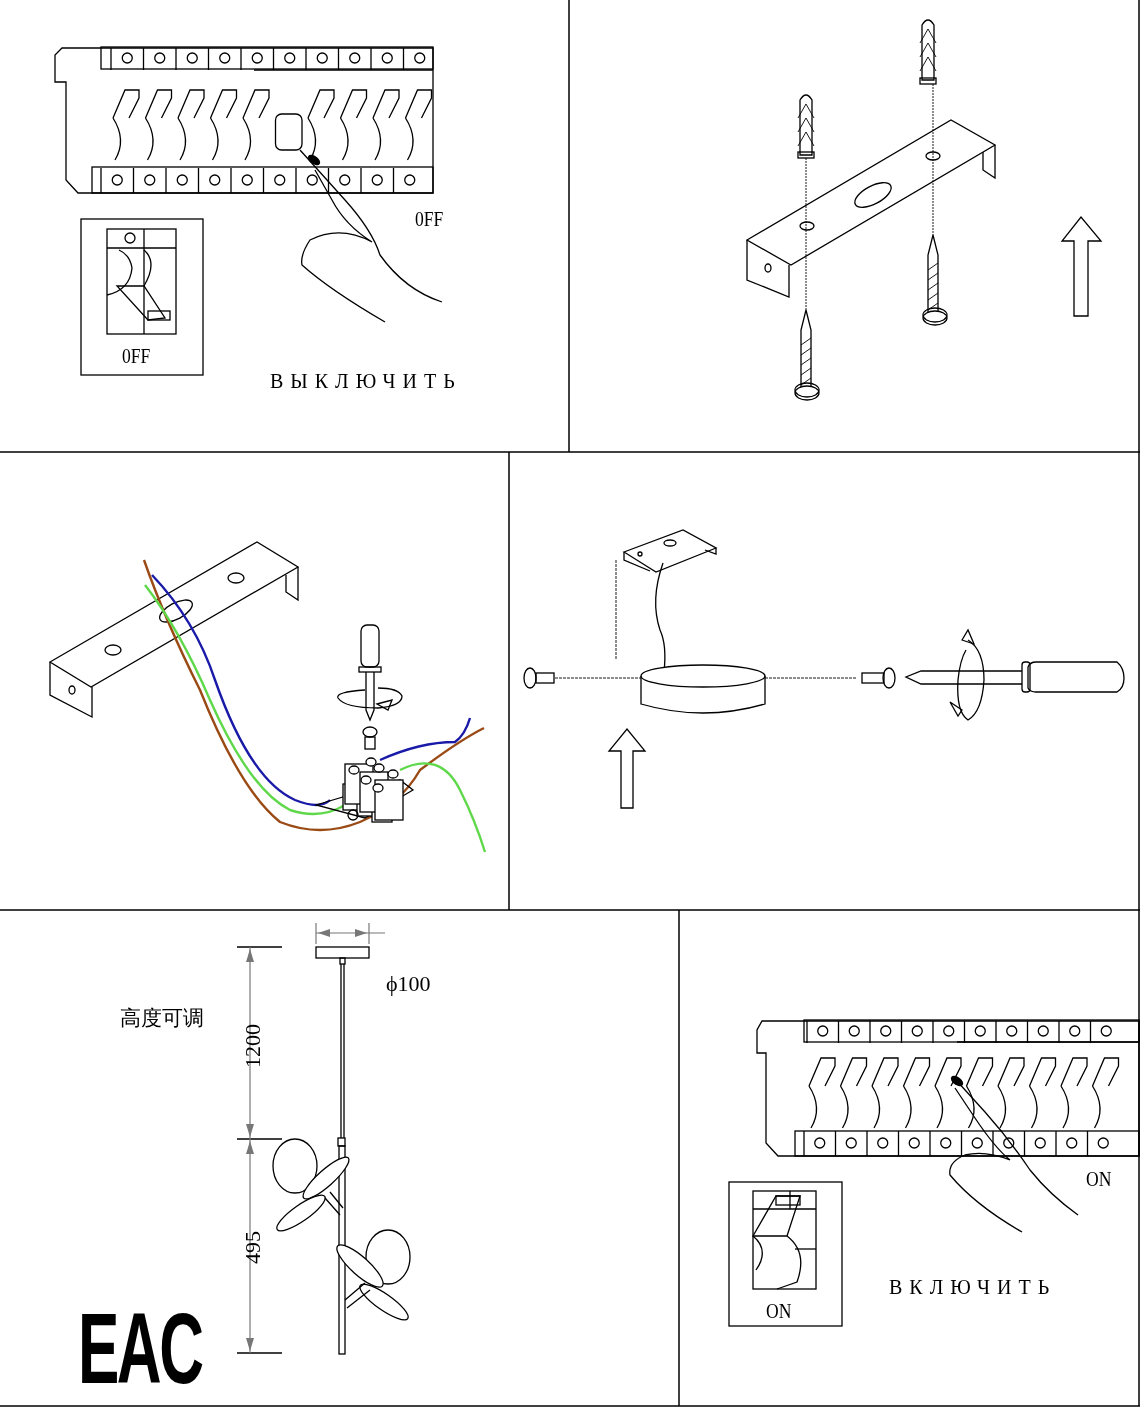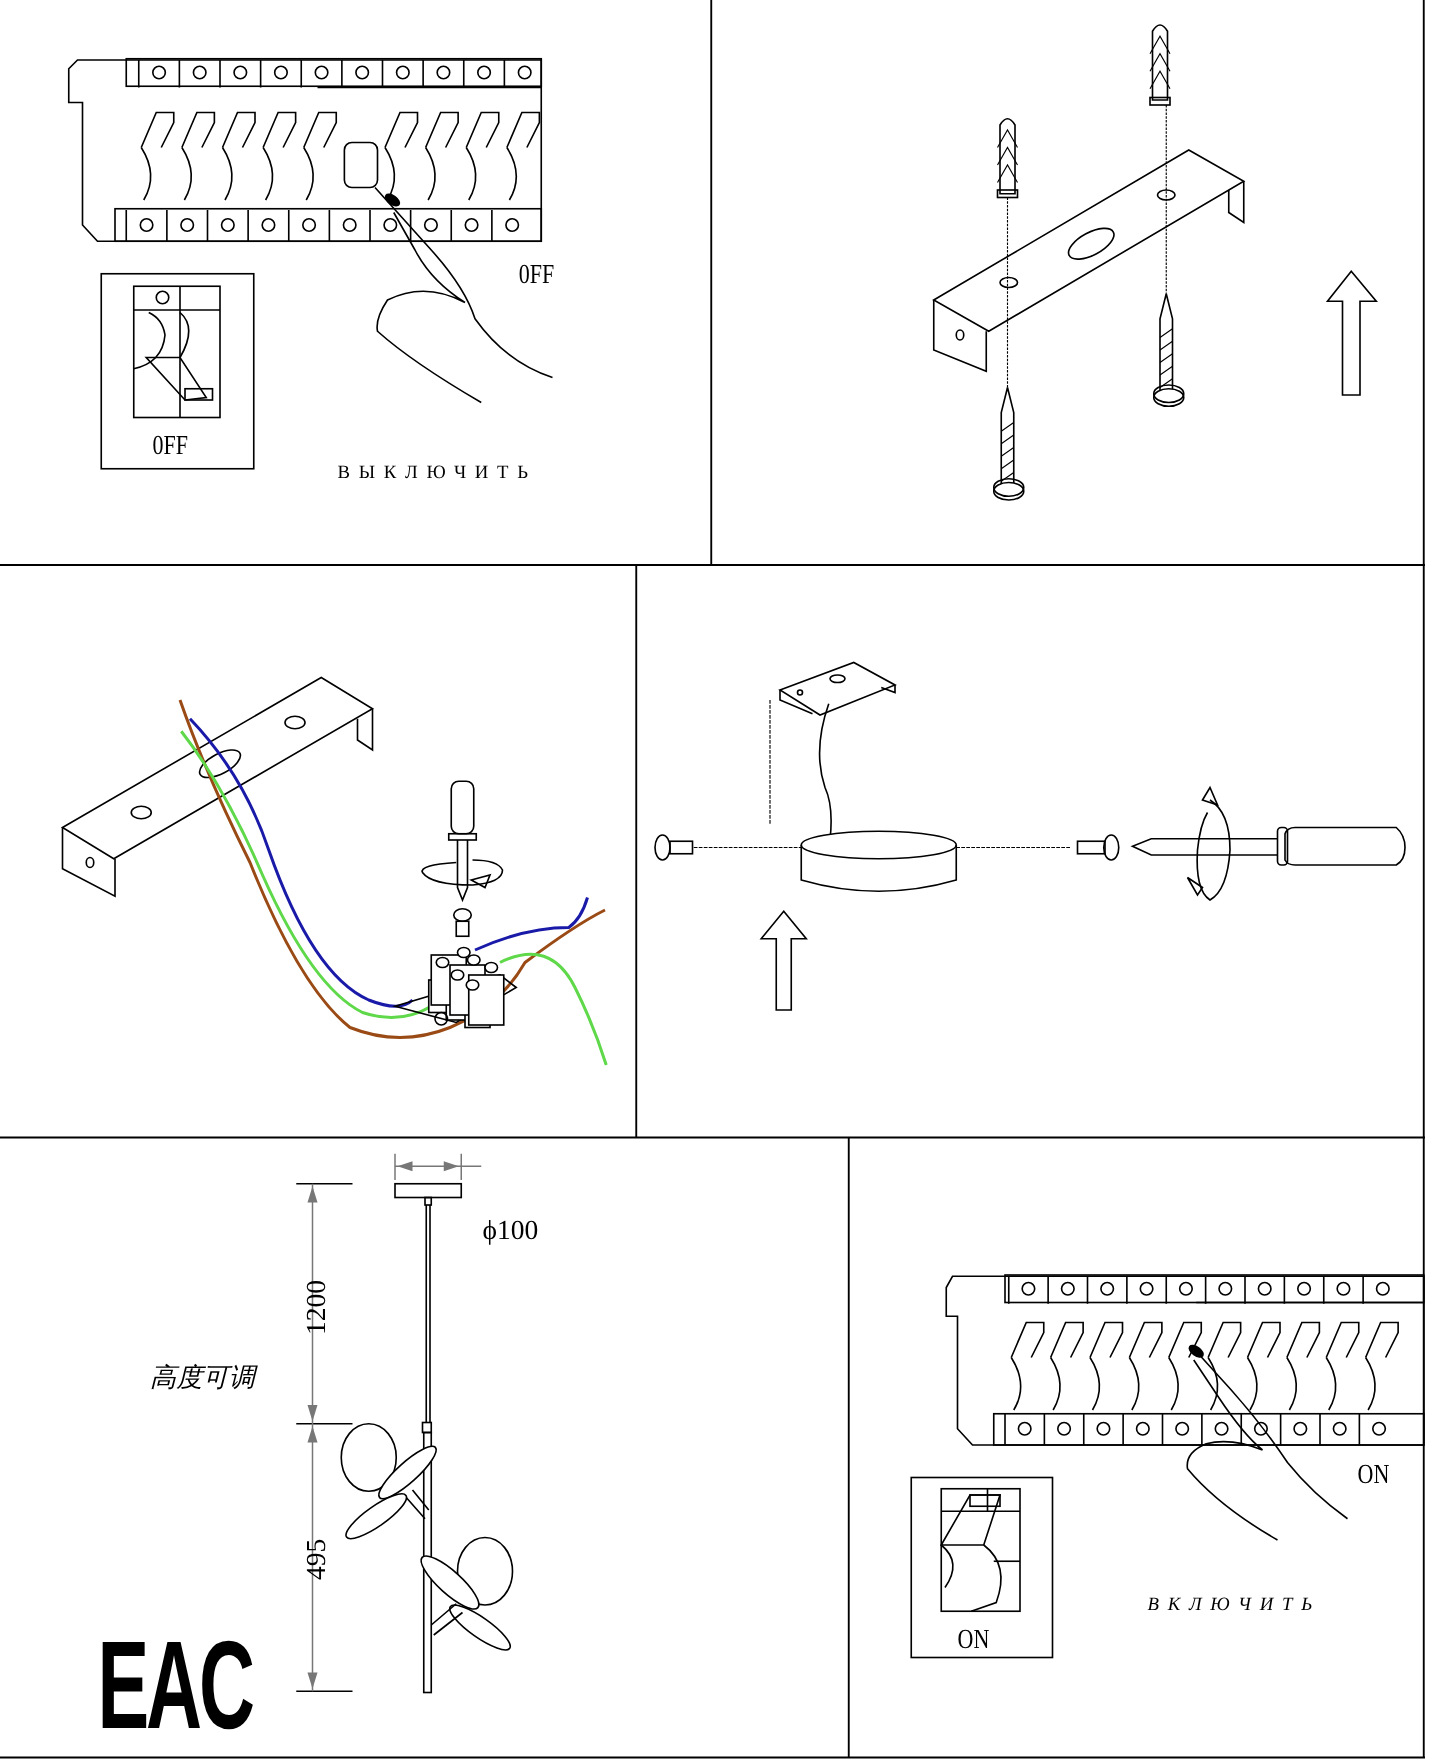--- a/index.html
+++ b/index.html
@@ -4,21 +4,21 @@
 <style>
   html,body{margin:0;padding:0;background:#fff;}
   body{width:1144px;height:1408px;position:relative;overflow:hidden;font-family:"DejaVu Serif",serif;}
   svg{position:absolute;left:0;top:0;}
   .ln{stroke:#000;stroke-width:1.3;fill:none;}
   .lf{stroke:#000;stroke-width:1.3;fill:#fff;}
   .thin{stroke:#000;stroke-width:0.9;fill:none;}
   .gray{stroke:#777;stroke-width:1.2;fill:none;}
   .txt{position:absolute;color:#000;font-family:"Liberation Serif",serif;white-space:nowrap;}
   .lbl-off,.lbl-on{font-size:22px;transform:scaleX(0.8);transform-origin:left top;}
-  .cyr{font-size:15px;letter-spacing:7px;}
+  .cyr{font-size:20px;letter-spacing:7px;}
   .dim{font-size:22px;}
   .cn{font-size:21px;font-family:"DejaVu Sans",sans-serif;}
   .vert{transform:rotate(-90deg);transform-origin:left top;}
   .eac{font-family:"Liberation Sans",sans-serif;font-weight:bold;font-size:100px;transform:scaleX(0.62);transform-origin:left top;letter-spacing:-4px;line-height:1;}
 </style>
 </head>
 <body>
 
 <svg width="1144" height="1408" viewBox="0 0 1144 1408">
 
@@ -333,18 +333,18 @@
     </g>
 </svg>
 
 <div class="txt lbl-off" style="left:415px;top:206px;">0FF</div>
 <div class="txt lbl-off" style="left:122px;top:343px;">0FF</div>
 <div class="txt cyr" style="left:270px;top:370px;">ВЫКЛЮЧИТЬ</div>
 
 <div class="txt dim" style="left:386px;top:971px;">ϕ100</div>
 <div class="txt dim vert" style="left:240px;top:1068px;">1200</div>
 <div class="txt dim vert" style="left:240px;top:1264px;">495</div>
-<div class="txt cn" style="left:120px;top:1088px;font-style:italic;">高度可调</div>
+<div class="txt cn" style="left:120px;top:1004px;">高度可调</div>
 <div class="txt eac" style="left:78px;top:1298px;">EAC</div>
 
 <div class="txt lbl-on" style="left:1086px;top:1166px;">ON</div>
 <div class="txt lbl-on" style="left:766px;top:1298px;">ON</div>
-<div class="txt cyr" style="left:918px;top:1276px;font-style:italic;">ВКЛЮЧИТЬ</div>
+<div class="txt cyr" style="left:889px;top:1276px;">ВКЛЮЧИТЬ</div>
 
 </body></html>

